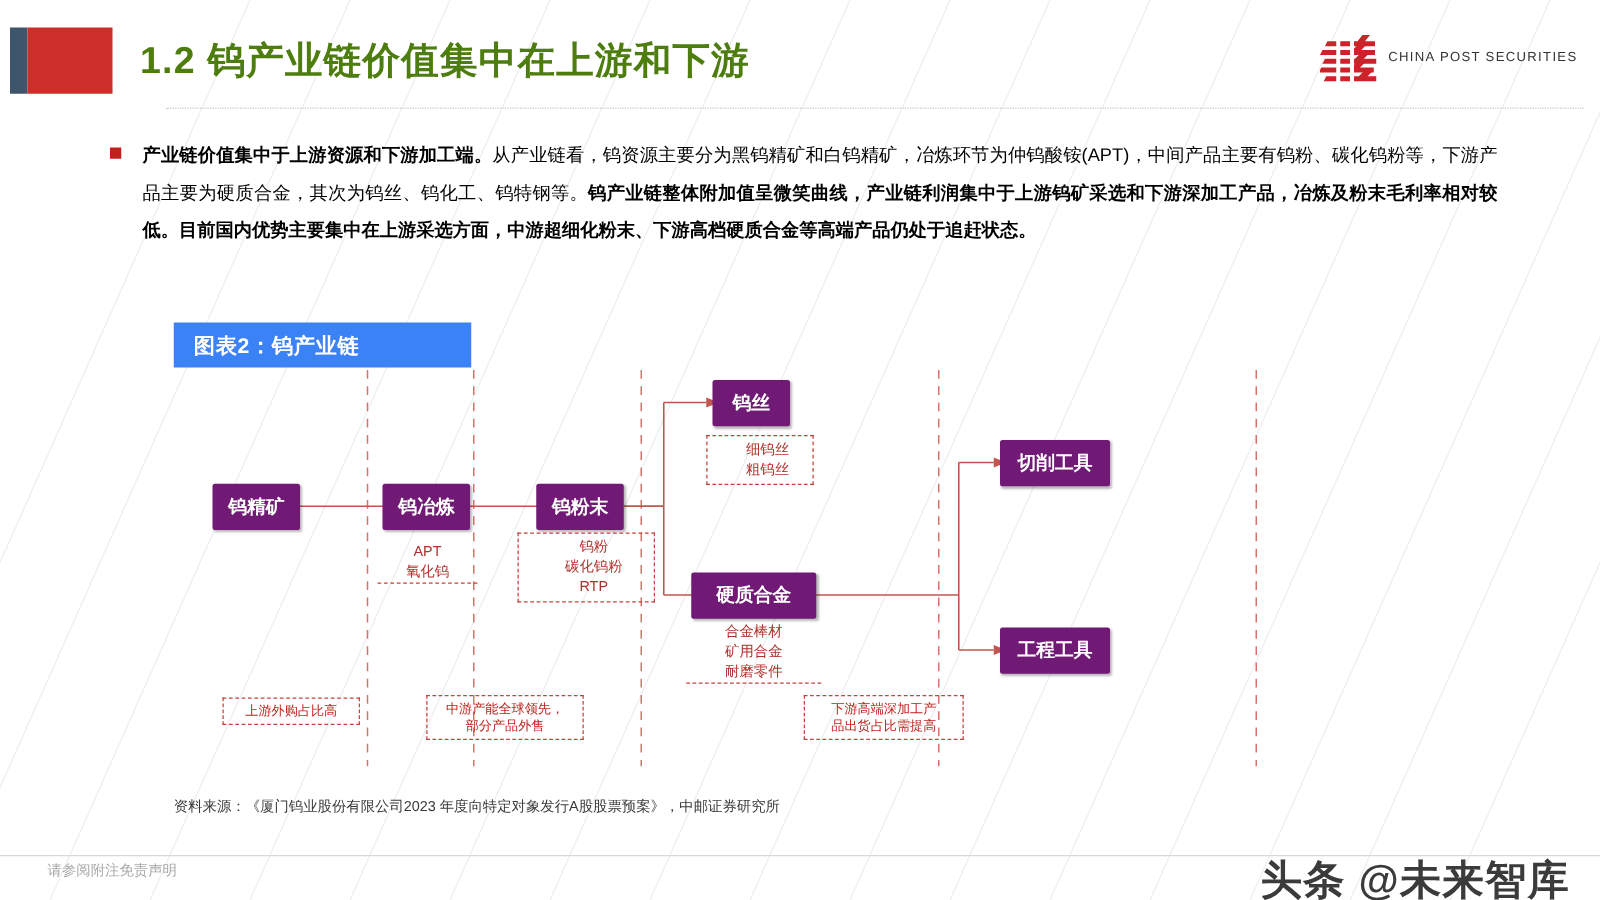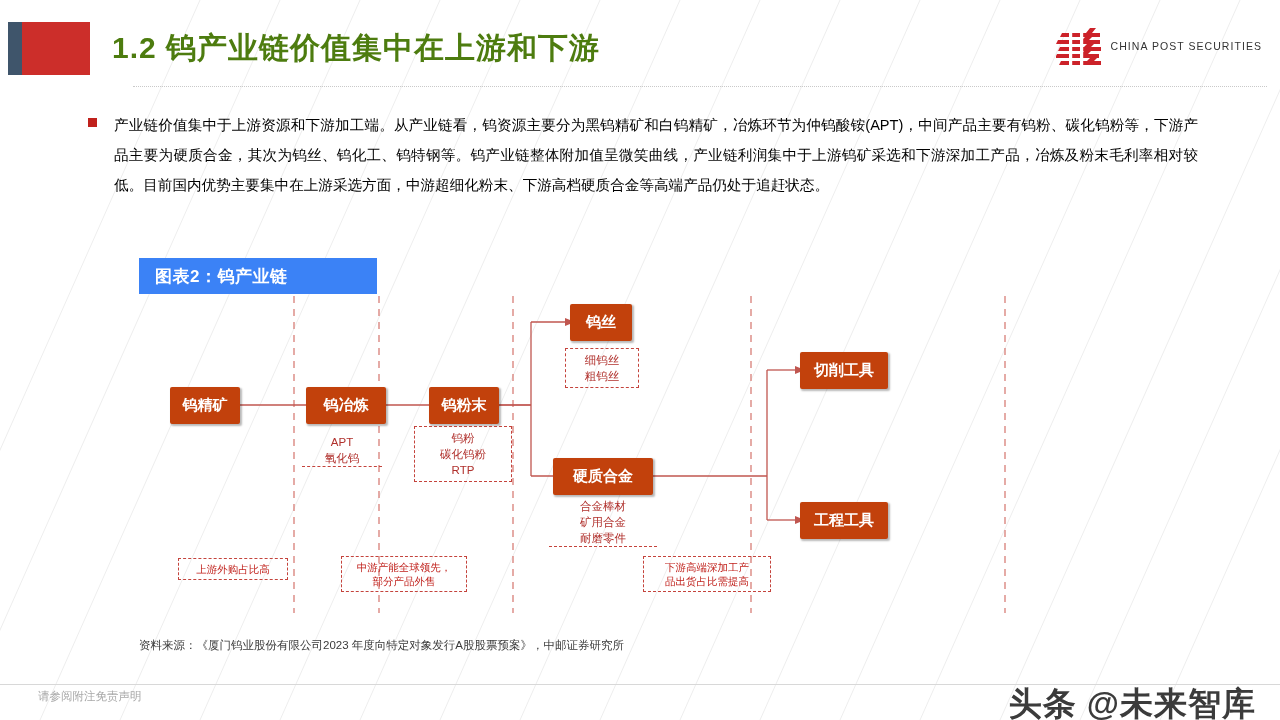--- a/index.html
+++ b/index.html
@@ -25,36 +25,36 @@
   .logo{position:absolute;right:18px;top:24px;display:flex;align-items:flex-start;}
   .logo-mark{width:46px;height:44px;margin-right:9px;margin-top:2px;}
   .logo-txt{display:flex;flex-direction:column;align-items:flex-start;}
   .logo-cn{font-size:27px;font-weight:bold;color:#111;letter-spacing:6px;line-height:29px;}
   .logo-en{font-size:10.5px;color:#333;letter-spacing:1.05px;line-height:13px;margin-top:16px;white-space:nowrap;}
 
   
   .para-wrap{position:absolute;left:88px;top:110px;width:1110px;z-index:5;}
   .bullet{position:absolute;left:0;top:8px;width:9px;height:9px;background:#c0211c;}
   .para{margin-left:26px;font-size:14.6px;line-height:30px;color:#000;text-align:justify;}
-  .para b{font-weight:normal;}
+  .para b{font-weight:bold;}
 
   
   .exhibit{position:absolute;left:133px;top:258px;width:1012px;height:375px;z-index:5;}
   .ex-title{position:absolute;left:6px;top:0px;width:238px;height:36px;background:#3b82f6;
     display:flex;align-items:center;padding-left:16px;box-sizing:border-box;
     color:#fff;font-size:17px;font-weight:bold;letter-spacing:.5px;}
   .ex-canvas{position:absolute;left:0;top:0;width:1012px;height:375px;}
 
   
-  .nodebox{position:absolute;background:#c2410c;color:#fff;display:flex;align-items:center;
+  .nodebox{position:absolute;background:#701a75;color:#fff;display:flex;align-items:center;
     justify-content:center;font-weight:bold;border-radius:2px;
     box-shadow:1.5px 1.5px 2px rgba(0,0,0,.28);}
   .nb-sm{font-size:15px;}
   .ann{position:absolute;color:#b0302c;font-size:11.5px;line-height:16px;text-align:center;}
-  .ann-dash{border:1px dashed #c4433c;}
+  .ann-dash{border:1px dashed #c4433c;padding-left:12px;}
   .ann-bottom{border-bottom:1px dashed #c4433c;}
   .tagbox{position:absolute;border:1px dashed #c4433c;color:#c0211c;font-size:10.5px;
     line-height:14px;text-align:center;padding:3px 6px;box-sizing:border-box;}
 
   
   .source{position:absolute;left:139px;top:638px;font-size:11.5px;color:#3a3a3a;z-index:5;white-space:nowrap;}
 
   
   .foot-rule{position:absolute;left:0;top:684px;width:1280px;height:1px;background:#d8d8d8;z-index:4;}
   .foot-txt{position:absolute;left:38px;top:689px;font-size:11.5px;color:#a9a9a9;z-index:6;}
@@ -161,21 +161,21 @@
       <polygon points="432,60 442,64 432,68"></polygon>
       <polygon points="432,214 442,218 432,222"></polygon>
       <polygon points="662,108 672,112 662,116"></polygon>
       <polygon points="662,258 672,262 662,266"></polygon>
     </g>
   </svg>
 
   <div class="ex-title">图表2：钨产业链</div>
 
   <div class="nodebox nb-sm" style="left:37px;top:129px;width:70px;height:37px;">钨精矿</div>
-  <div class="nodebox nb-sm" style="left:173px;top:129px;width:80px;height:37px;font-family:Liberation Mono, monospace;">钨冶炼</div>
+  <div class="nodebox nb-sm" style="left:173px;top:129px;width:70px;height:37px;font-family:Liberation Mono, monospace;">钨冶炼</div>
   <div class="nodebox nb-sm" style="left:296px;top:129px;width:70px;height:37px;">钨粉末</div>
   <div class="nodebox nb-sm" style="left:437px;top:46px;width:62px;height:37px;">钨丝</div>
   <div class="nodebox nb-sm" style="left:420px;top:200px;width:100px;height:37px;">硬质合金</div>
   <div class="nodebox nb-sm" style="left:667px;top:94px;width:88px;height:37px;">切削工具</div>
   <div class="nodebox nb-sm" style="left:667px;top:244px;width:88px;height:37px;">工程工具</div>
 
   <div class="ann ann-bottom" style="left:169px;top:176px;width:80px;white-space:pre-line;">APT
 氧化钨</div>
   <div class="ann ann-dash" style="left:281px;top:168px;width:96px;white-space:pre-line;padding-top:3px;padding-bottom:3px;">钨粉
 碳化钨粉

